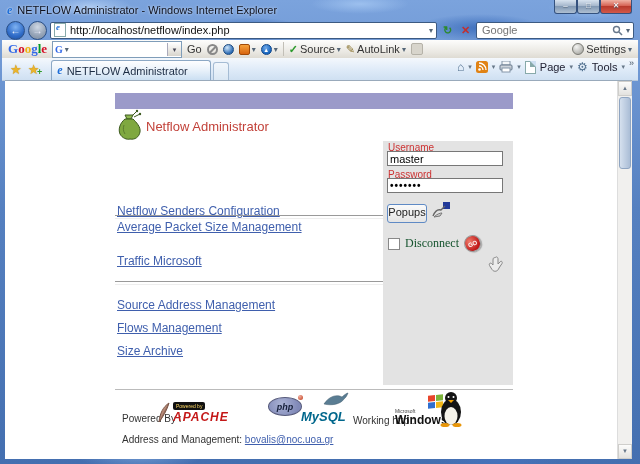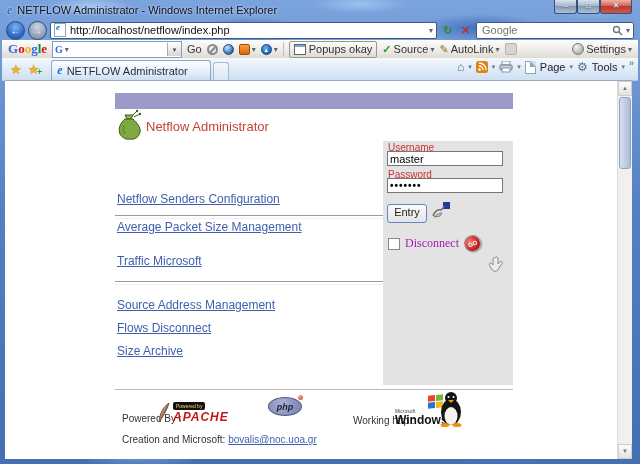--- a/index.html
+++ b/index.html
@@ -108,21 +108,21 @@
   
   #panel{position:absolute;left:378px;top:60px;width:130px;height:244px;background:#e3e3e3;}
   .flabel{position:absolute;left:5px;font-size:10px;color:#cc3333;}
   .finput{position:absolute;left:4px;width:110px;height:13px;border:1px solid #777;font-size:11px;padding:0 2px;background:#fff;}
   #pw-input{letter-spacing:1px;font-weight:bold;font-size:10px;}
   #entry-btn{position:absolute;left:4px;top:63px;width:38px;height:17px;border:1px solid #5f8ac5;border-radius:3px;
     background:linear-gradient(#fafafa,#e4e4e4);font-size:11px;color:#222;text-align:center;line-height:15px;}
   #hand-ico{position:absolute;left:48px;top:60px;}
   #disc-row{position:absolute;left:5px;top:94px;display:flex;align-items:center;gap:5px;}
   #disc-check{width:10px;height:10px;background:#fff;border:1px solid #888;}
-  #disc-label{font:12px "Liberation Serif",serif;color:#a21caf;}
+  #disc-label{font:12px "Liberation Serif",serif;color:#14532d;}
   #go-badge{width:15px;height:15px;border-radius:50%;background:radial-gradient(circle at 35% 30%,#ef7a6a,#c01818 70%);
     border:1px solid #999;color:#fff;font-size:6px;font-weight:bold;display:flex;align-items:center;justify-content:center;
     transform:rotate(-20deg);box-shadow:1px 1px 1px #aaa;}
   #cursor-gfx{position:absolute;left:105px;top:115px;}
   
   .ftext{position:absolute;font-size:10px;color:#333;white-space:nowrap;}
   #apache{position:absolute;left:153px;top:321px;display:flex;align-items:flex-end;gap:2px;}
   .ap-tag{display:block;background:#111;color:#ffda66;font-size:5px;padding:1px 3px;border-radius:2px;width:max-content;}
   .ap-name{display:block;font-size:12px;font-weight:bold;color:#c41818;letter-spacing:1px;font-style:italic;}
   #php-oval{position:absolute;left:263px;top:316px;width:32px;height:17px;border-radius:50%;
@@ -193,24 +193,20 @@
     <span class="tool-ic ic-globe"></span>
     <span class="gitem">
         <span class="tool-ic ic-orange"></span>
         <span class="mini-drop">▾</span>
       </span>
     <span class="gitem">
         <span class="tool-ic ic-blue">▲</span>
         <span class="mini-drop">▾</span>
       </span>
     <span class="vsep"></span>
-    <span class="gbtn">
-      <span class="popup-ic"></span>
-      <span>Popups okay</span>
-    </span>
     <span class="gitem">
       <span class="ic-check">✓</span>
       <span>Source</span>
       <span class="mini-drop">▾</span>
     </span>
     <span class="gitem">
       <span class="ic-pen">✎</span>
       <span>AutoLink</span>
       <span class="mini-drop">▾</span>
     </span>
@@ -264,35 +260,35 @@
     <svg id="bag-icon" width="28" height="32" viewBox="0 0 28 32">
       <path d="M16 7 L21 2 M18 8 L24 5" stroke="#3c5a1e" stroke-width="1" fill="none"></path>
       <circle cx="21" cy="2" r="1.2" fill="#3c5a1e"></circle>
         <circle cx="24" cy="5" r="1.2" fill="#3c5a1e"></circle>
       <path d="M11 10 L9 6 L17 6 L15 10 Z" fill="#8fb850" stroke="#3c5a1e"></path>
       <path d="M9 10 C4 14 2 20 4 25 C6 29 11 31 14 30 C19 31 23 28 24 23 C25 18 20 13 17 10 Z" fill="#7fa840" stroke="#3c5a1e"></path>
       <path d="M8 16 C7 19 7 22 9 25" stroke="#5c7c2e" fill="none"></path>
     </svg>
     <span id="page-title">Netflow Administrator</span>
 
-    <a class="navlink" style="top:111px">Netflow Senders Configuration</a>
+    <a class="navlink" style="top:123px">Netflow Senders Configuration</a>
     <div class="hr" style="top:134px"></div>
     <a class="navlink" style="top:139px">Average Packet Size Management</a>
     <a class="navlink" style="top:173px">Traffic Microsoft</a>
     <div class="hr" style="top:200px"></div>
     <a class="navlink" style="top:217px">Source Address Management</a>
-    <a class="navlink" style="top:240px">Flows Disconnect</a>
+    <a class="navlink" style="top:240px">Flows Management</a>
     <a class="navlink" style="top:263px">Size Archive</a>
 
     <div id="panel">
       <span class="flabel" style="top:1px">Username</span>
       <input class="finput" style="top: 10px;" value="master">
       <span class="flabel" style="top:28px">Password</span>
       <input class="finput" id="pw-input" style="top: 37px;" value="•••••••">
-      <div id="entry-btn">Entry</div>
+      <div id="entry-btn">Popups</div>
       <svg id="hand-ico" width="20" height="18" viewBox="0 0 20 18">
         <rect x="12" y="1" width="7" height="7" fill="#223a9a"></rect>
         <path d="M2 15 C4 10 7 8 10 9 L14 5" stroke="#666" stroke-width="1.4" fill="none"></path>
         <path d="M3 16 C6 13 9 12 11 12 L9 15 Z" fill="#cfcfcf" stroke="#777"></path>
       </svg>
       <div id="disc-row">
         <span id="disc-check"></span>
         <span id="disc-label">Disconnect</span>
         <span id="go-badge">GO</span>
       </div>
@@ -310,20 +306,26 @@
         <line x1="2" y1="19" x2="10" y2="3" stroke="#7a5648" stroke-width=".7"></line>
       </svg>
       <span>
         <span class="ap-tag">Powered by</span>
         <span class="ap-name">APACHE</span>
       </span>
     </div>
     <div id="php-oval">
         <span>php</span>
       </div>
+    <div id="mysql">
+      <svg id="dolphin" width="26" height="15" viewBox="0 0 26 15">
+        <path d="M1 12 C6 4 14 2 19 5 C21 3 24 1 25 1 C24 3.5 23 5.5 21 7 C18 12 9 14 1 12 Z" fill="#5a7d93" stroke="#3e5a6c" stroke-width=".5"></path>
+      </svg>
+      <span id="mysql-text">MySQL</span>
+    </div>
     <span class="ftext" style="left:348px;top:334px">Working http :</span>
     <div id="windows">
       <div id="ms-flag">
         <div class="fl-r"></div>
           <div class="fl-g"></div>
           <div class="fl-b"></div>
           <div class="fl-y"></div>
       </div>
       <span id="ms-text">Microsoft</span>
       <span id="win-text">Windows</span>
@@ -332,21 +334,21 @@
       <ellipse cx="13" cy="21" rx="10" ry="13" fill="#141414"></ellipse>
       <circle cx="13" cy="7" r="6" fill="#141414"></circle>
       <ellipse cx="13" cy="25" rx="6.5" ry="9" fill="#f6f3ea"></ellipse>
       <circle cx="10.5" cy="6" r="1" fill="#fff"></circle>
         <circle cx="15.5" cy="6" r="1" fill="#fff"></circle>
       <path d="M10 9 L16 9 L13 12 Z" fill="#f0a000"></path>
       <ellipse cx="7" cy="34" rx="4.5" ry="2" fill="#e8960a"></ellipse>
       <ellipse cx="19" cy="34" rx="4.5" ry="2" fill="#e8960a"></ellipse>
     </svg>
     <div id="creation-row">
-      <span>Creation and Microsoft:</span>
+      <span>Address and Management:</span>
       <a id="email-link">bovalis@noc.uoa.gr</a>
     </div>
 
     <div id="vscroll">
       <div class="sbtn" id="sb-up">▲</div>
       <div id="sb-thumb"></div>
       <div class="sbtn" id="sb-down">▼</div>
     </div>
   </div>
 

